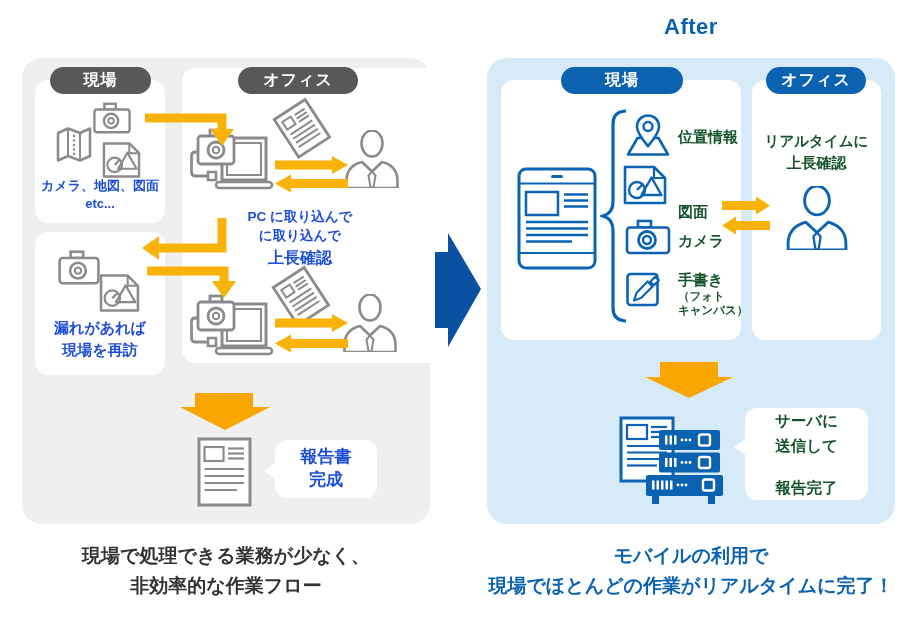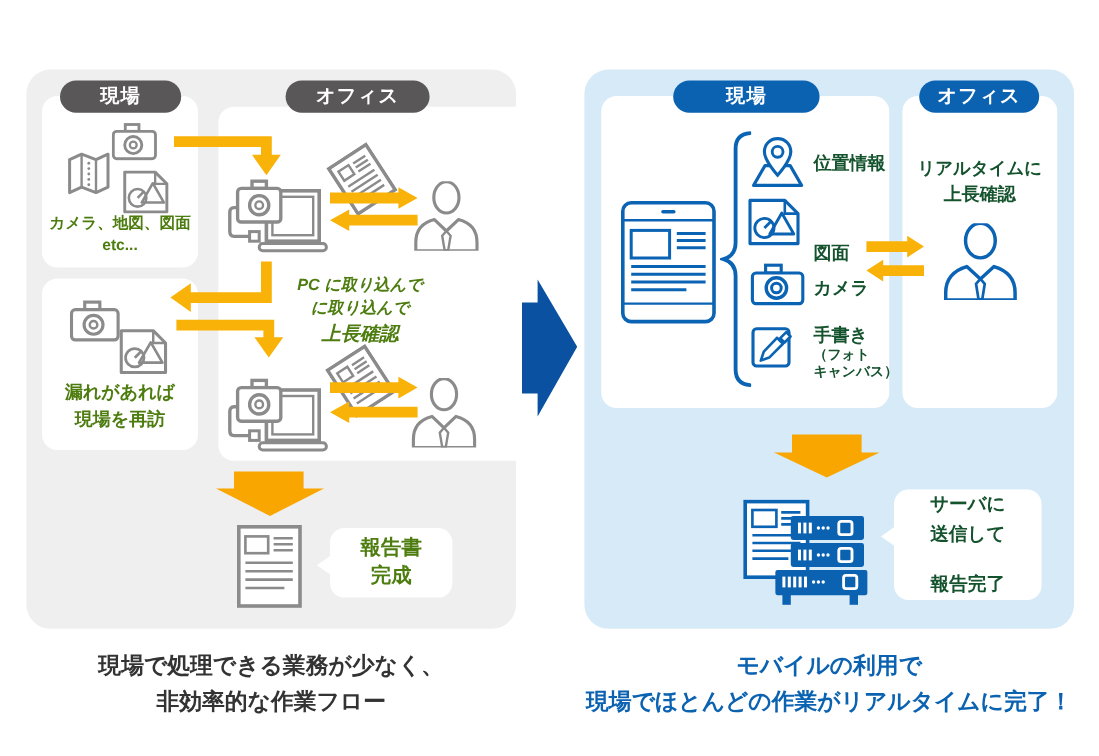--- a/index.html
+++ b/index.html
@@ -10,21 +10,21 @@
   .panel-gray{background:#efefef;}
   .panel-blue{background:#d7eaf8;}
   .card{position:absolute;background:#fff;border-radius:13px;z-index:1;}
   .badge{position:absolute;height:27px;border-radius:14px;color:#fff;font-weight:bold;
          font-size:16px;display:flex;align-items:center;justify-content:center;z-index:4;letter-spacing:1px;}
   .badge-gray{background:#595757;}
   .badge-blue{background:#0a62b1;}
   .title{position:absolute;top:14px;width:408px;text-align:center;font-size:22px;font-weight:bold;letter-spacing:.5px;}
   .t-gray{color:#595757;}
   .t-blue{color:#0a62b1;}
-  .txt{position:absolute;font-weight:bold;color:#4d7c0f;text-align:center;line-height:1.35;}
+  .txt{position:absolute;font-weight:bold;color:#1d4ed8;text-align:center;line-height:1.35;}
   .btxt{position:absolute;font-weight:bold;color:#14532d;text-align:center;line-height:1.35;}
   .overlay{position:absolute;left:0;top:0;z-index:3;pointer-events:none;}
   .bubble{position:absolute;background:#fff;border-radius:12px;z-index:2;
           display:flex;flex-direction:column;align-items:center;justify-content:center;}
   .bubble:before{content:"";position:absolute;left:-11px;border-top:9px solid transparent;
           border-bottom:9px solid transparent;border-right:13px solid #fff;}
   .bubble-report:before{top:22px;}
   .bubble-server:before{top:30px;}
   .rot{transform:rotate(-33deg);}
   .summary{position:absolute;top:541px;text-align:center;font-weight:bold;font-size:19px;line-height:1.6;}
@@ -81,21 +81,21 @@
         <path d="M2 2 H28 L38 12 V36 H2 Z" fill="#fff" stroke="#8b8b8b" stroke-width="2.5" stroke-linejoin="round"></path>
         <path d="M28 2 V12 H38" fill="none" stroke="#8b8b8b" stroke-width="2"></path>
         <circle cx="13" cy="24" r="7.5" fill="none" stroke="#8b8b8b" stroke-width="2.2"></circle>
         <path d="M13 24 L18.5 18.5" stroke="#8b8b8b" stroke-width="2.2"></path>
         <path d="M26 11.5 L35.5 28 H16.5 Z" fill="none" stroke="#8b8b8b" stroke-width="2.2" stroke-linejoin="round"></path>
       </svg>
       <div class="txt" style="left:0;top:108px;width:130px;font-size:15px;">現場を再訪</div>
       <div class="txt" style="left:0;top:86px;width:130px;font-size:15px;">漏れがあれば</div>
     </div>
 
-    <div class="card" style="left:160px;top:31px;width:264px;height:295px;font-style:italic;">
+    <div class="card" style="left:160px;top:10px;width:264px;height:295px;">
 
       <svg class="abs" style="left:8px;top:60px;" width="84" height="70" viewBox="0 0 84 70">
         <g fill="#fff" stroke="#8b8b8b">
           <rect x="32" y="10" width="44" height="42" stroke-width="3"></rect>
           <rect x="37" y="15" width="34" height="32" stroke-width="2"></rect>
           <rect x="26" y="54" width="56" height="6" rx="3" stroke-width="2.5"></rect>
           <path d="M8 24 H5 Q1.5 24 1.5 28 V44 Q1.5 48 5 48 H18" fill="none" stroke-width="2.8"></path>
           <rect x="18" y="44" width="8" height="8" stroke-width="2.5"></rect>
           <rect x="20" y="2" width="12" height="6" stroke-width="2.8"></rect>
           <rect x="8" y="8" width="36" height="28" rx="3" stroke-width="2.8"></rect>
@@ -205,20 +205,21 @@
 
   <div class="summary" style="left:12px;width:428px;color:#333;">
     <div>現場で処理できる業務が少なく、</div>
     <div>非効率的な作業フロー</div>
   </div>
 
   <svg class="abs" style="left:432px;top:228px;z-index:5;" width="52" height="124" viewBox="0 0 52 124">
     <polygon points="3,24 16,24 16,5 49,61 16,119 16,100 3,100" fill="#0a51a2"></polygon>
   </svg>
 
+  <div class="title t-blue" style="left:487px;">After</div>
 
   <div class="panel panel-blue" style="left:487px;">
 
     <div class="card" style="left:14px;top:22px;width:240px;height:260px;">
       <svg class="abs" style="left:16px;top:87px;" width="80" height="103" viewBox="0 0 80 103">
         <rect x="2" y="2" width="76" height="99" rx="7" fill="#fff" stroke="#0b63b4" stroke-width="3"></rect>
         <rect x="34" y="8" width="12" height="3" rx="1.5" fill="#0b63b4"></rect>
         <line x1="2.5" y1="16.5" x2="77.5" y2="16.5" stroke="#0b63b4" stroke-width="2"></line>
         <rect x="9" y="25" width="32" height="23" fill="none" stroke="#0b63b4" stroke-width="2.5"></rect>
         <g stroke="#0b63b4" stroke-width="2.5">

